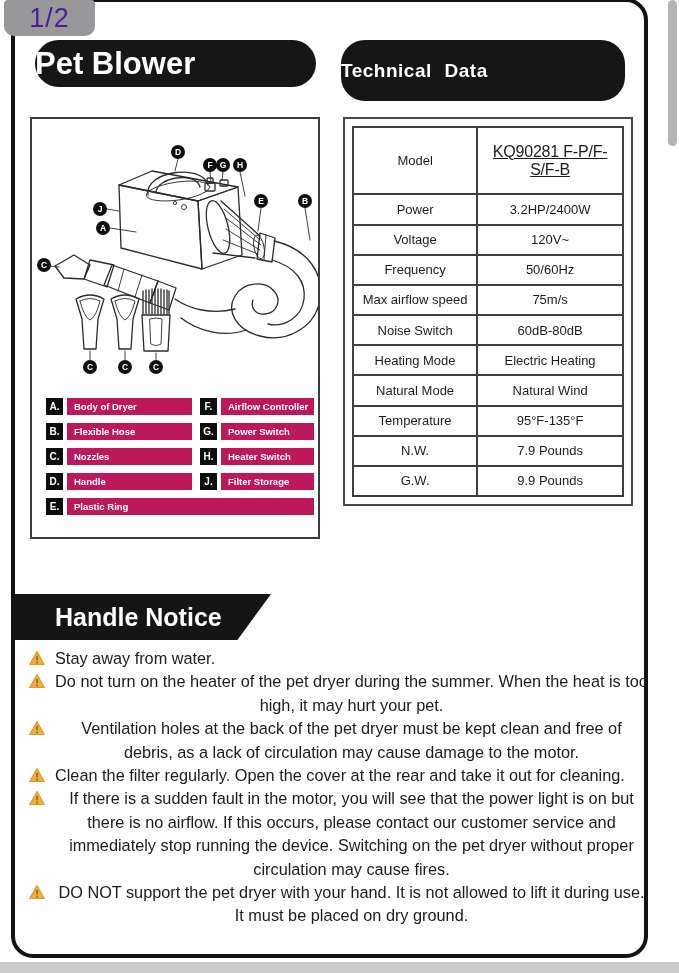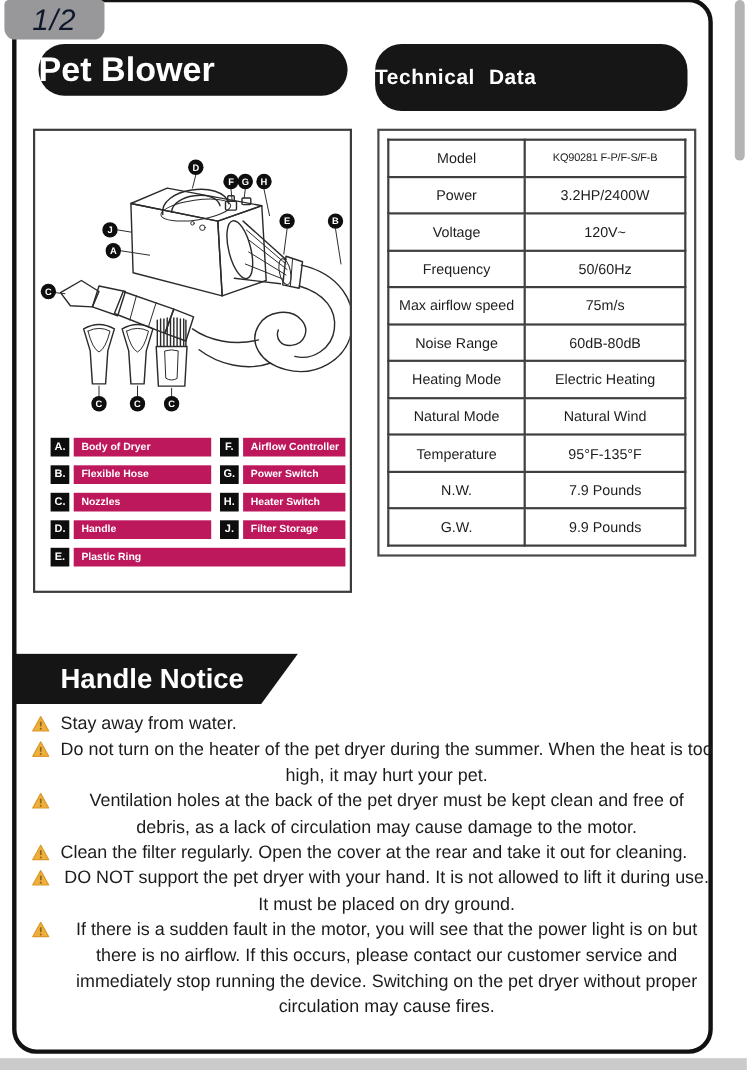--- a/index.html
+++ b/index.html
@@ -7,21 +7,21 @@
     width:679px;height:973px;position:relative;background:#ffffff;
     font-family:"Liberation Sans",sans-serif;overflow:hidden;color:#1c1c1c;
   }
   .outer-box{
     position:absolute;left:11px;top:-2px;width:629px;height:952px;
     border:4px solid #121212;border-radius:22px;background:#fff;
   }
   .page-tab{
     position:absolute;left:4px;top:0;width:91px;height:36px;background:#98989b;
     border-radius:4px 4px 10px 10px;display:flex;align-items:center;justify-content:center;
-    color:#0f172a;font-size:27px;font-weight:400;z-index:6;letter-spacing:1px;font-style:italic;
+    color:#4c1d95;font-size:27px;font-weight:400;z-index:6;letter-spacing:1px;
   }
   .scrollbar{
     position:absolute;right:2px;top:0;width:9px;height:146px;background:#b4b4b4;
     border-radius:5px;z-index:6;
   }
   .bottom-strip{
     position:absolute;left:0;top:962px;width:679px;height:11px;background:#cbcbcb;z-index:5;
   }
   .pill{
     position:absolute;background:#161616;border-radius:24px;color:#ffffff;
@@ -49,21 +49,21 @@
     line-height:17px;padding-left:7px;white-space:nowrap;overflow:hidden;
   }
   .table-panel{
     position:absolute;left:343px;top:117px;width:290px;height:389px;
     border:2px solid #484848;box-sizing:border-box;padding:7px;background:#fff;
   }
   table.tech{width:100%;height:100%;border-collapse:collapse;font-size:13px;color:#1d1d1d;}
   table.tech td{border:2px solid #3f3f3f;text-align:center;vertical-align:middle;padding:0 2px;}
   td.t-label{width:46%;}
   td.t-value{width:54%;}
-  td.t-model{font-size:10px;letter-spacing:-0.2px;}
+  td.t-model{font-size:16px;letter-spacing:-0.2px;text-decoration:underline;}
   .safety-banner{
     position:absolute;left:13px;top:594px;width:258px;height:46px;background:#151515;
     clip-path:polygon(0 0,100% 0,87% 100%,0 100%);
     color:#fff;font-size:25px;font-weight:700;line-height:46px;padding-left:42px;box-sizing:border-box;z-index:3;
   }
   .safety-list{position:absolute;left:28px;top:647px;width:620px;}
   .safety-item{display:flex;gap:9px;font-size:16.3px;line-height:23.4px;color:#1c1c1c;text-align:center;}
   .warn-icon{flex:0 0 18px;margin-top:3px;}
   .diag-stroke{fill:none;stroke:#2b2b2b;stroke-width:1.3;stroke-linejoin:round;stroke-linecap:round;}
   .diag-thin{fill:none;stroke:#2b2b2b;stroke-width:0.9;stroke-linejoin:round;stroke-linecap:round;}
@@ -255,21 +255,21 @@
       </tr>
       <tr>
         <td class="t-label">Frequency</td>
         <td class="t-value">50/60Hz</td>
       </tr>
       <tr>
         <td class="t-label">Max airflow speed</td>
         <td class="t-value">75m/s</td>
       </tr>
       <tr>
-        <td class="t-label">Noise Range</td>
+        <td class="t-label">Noise Switch</td>
         <td class="t-value">60dB-80dB</td>
       </tr>
       <tr>
         <td class="t-label">Heating Mode</td>
         <td class="t-value">Electric Heating</td>
       </tr>
       <tr>
         <td class="t-label">Natural Mode</td>
         <td class="t-value">Natural Wind</td>
       </tr>
@@ -325,23 +325,23 @@
         <circle cx="12.1" cy="17.2" r="1.3" fill="#8a6a1e"></circle>
       </svg>
     <span>Clean the filter regularly. Open the cover at the rear and take it out for cleaning.</span>
   </div>
   <div class="safety-item">
     <svg class="warn-icon" width="18" height="16" viewBox="0 0 24 22">
         <path d="M12 2 L22 20 L2 20 Z" fill="#F0AE3C" stroke="#DA9A29" stroke-width="1.5" stroke-linejoin="round"></path>
         <rect x="11" y="8" width="2.2" height="6.5" rx="1" fill="#8a6a1e"></rect>
         <circle cx="12.1" cy="17.2" r="1.3" fill="#8a6a1e"></circle>
       </svg>
+    <span>If there is a sudden fault in the motor, you will see that the power light is on but there is no airflow. If this occurs, please contact our customer service and immediately stop running the device. Switching on the pet dryer without proper circulation may cause fires.</span>
+  </div>
+  <div class="safety-item">
+    <svg class="warn-icon" width="18" height="16" viewBox="0 0 24 22">
+        <path d="M12 2 L22 20 L2 20 Z" fill="#F0AE3C" stroke="#DA9A29" stroke-width="1.5" stroke-linejoin="round"></path>
+        <rect x="11" y="8" width="2.2" height="6.5" rx="1" fill="#8a6a1e"></rect>
+        <circle cx="12.1" cy="17.2" r="1.3" fill="#8a6a1e"></circle>
+      </svg>
     <span>DO NOT support the pet dryer with your hand. It is not allowed to lift it during use. It must be placed on dry ground.</span>
   </div>
-  <div class="safety-item">
-    <svg class="warn-icon" width="18" height="16" viewBox="0 0 24 22">
-        <path d="M12 2 L22 20 L2 20 Z" fill="#F0AE3C" stroke="#DA9A29" stroke-width="1.5" stroke-linejoin="round"></path>
-        <rect x="11" y="8" width="2.2" height="6.5" rx="1" fill="#8a6a1e"></rect>
-        <circle cx="12.1" cy="17.2" r="1.3" fill="#8a6a1e"></circle>
-      </svg>
-    <span>If there is a sudden fault in the motor, you will see that the power light is on but there is no airflow. If this occurs, please contact our customer service and immediately stop running the device. Switching on the pet dryer without proper circulation may cause fires.</span>
-  </div>
 </div>
 
 </body></html>

